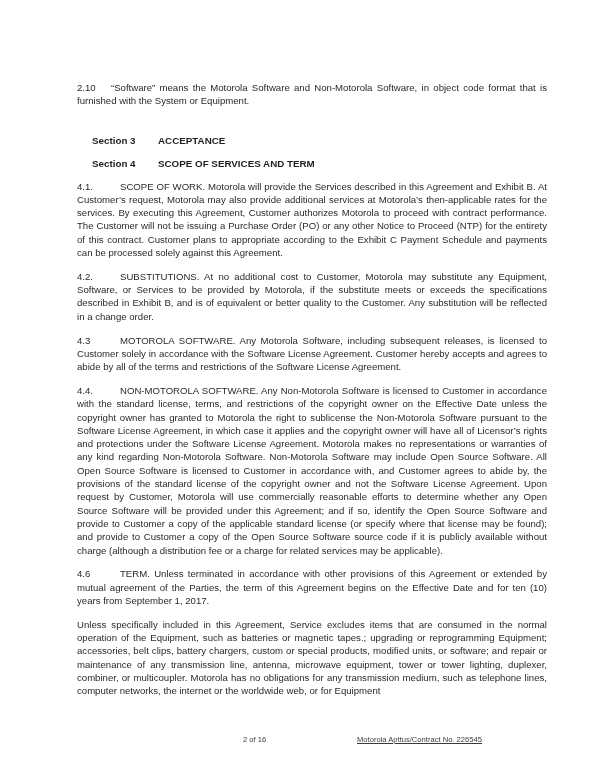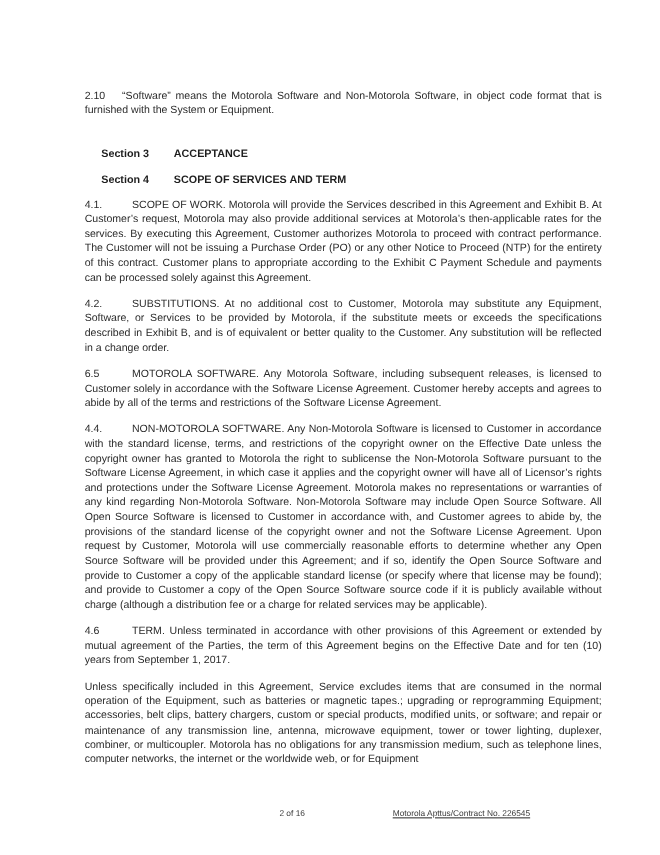--- a/index.html
+++ b/index.html
@@ -31,30 +31,30 @@
     <span class="sec-num">Section 4</span><span>SCOPE OF SERVICES AND TERM</span>
   </div>
 
   <p class="para">
     <span class="num wide">4.1.</span><span>SCOPE OF WORK.  Motorola will provide the Services described in this Agreement and Exhibit B.  At Customer’s request, Motorola may also provide additional services at Motorola’s then-applicable rates for the services.  By executing this Agreement, Customer authorizes Motorola to proceed with contract performance. The Customer will not be issuing a Purchase Order (PO) or any other Notice to Proceed (NTP) for the entirety of this contract. Customer plans to appropriate according to the Exhibit C Payment Schedule and payments can be processed solely against this Agreement.</span>
   </p>
   <p class="para">
     <span class="num wide">4.2.</span><span>SUBSTITUTIONS.  At no additional cost to Customer, Motorola may substitute any Equipment, Software, or Services to be provided by Motorola, if the substitute meets or exceeds the specifications described in Exhibit B, and is of equivalent or better quality to the Customer.  Any substitution will be reflected in a change order.</span>
   </p>
   <p class="para">
-    <span class="num wide">6.5</span><span>MOTOROLA SOFTWARE.  Any Motorola Software, including subsequent releases, is licensed to Customer solely in accordance with the Software License Agreement.  Customer hereby accepts and agrees to abide by all of the terms and restrictions of the Software License Agreement.</span>
+    <span class="num wide">4.3</span><span>MOTOROLA SOFTWARE.  Any Motorola Software, including subsequent releases, is licensed to Customer solely in accordance with the Software License Agreement.  Customer hereby accepts and agrees to abide by all of the terms and restrictions of the Software License Agreement.</span>
   </p>
   <p class="para">
     <span class="num wide">4.4.</span><span>NON-MOTOROLA SOFTWARE.  Any Non-Motorola Software is licensed to Customer in accordance with the standard license, terms, and restrictions of the copyright owner on the Effective Date unless the copyright owner has granted to Motorola the right to sublicense the Non-Motorola Software pursuant to the Software License Agreement, in which case it applies and the copyright owner will have all of Licensor’s rights and protections under the Software License Agreement.  Motorola makes no representations or warranties of any kind regarding Non-Motorola Software.  Non-Motorola Software may include Open Source Software.  All Open Source Software is licensed to Customer in accordance with, and Customer agrees to abide by, the provisions of the standard license of the copyright owner and not the Software License Agreement.  Upon request by Customer, Motorola will use commercially reasonable efforts to determine whether any Open Source Software will be provided under this Agreement; and if so, identify the Open Source Software and provide to Customer a copy of the applicable standard license (or specify where that license may be found); and provide to Customer a copy of the Open Source Software source code if it is publicly available without charge (although a distribution fee or a charge for related services may be applicable).</span>
   </p>
   <p class="para">
     <span class="num wide">4.6</span><span>TERM.  Unless terminated in accordance with other provisions of this Agreement or extended by mutual agreement of the Parties, the term of this Agreement begins on the Effective Date and for ten (10) years from September 1, 2017.</span>
   </p>
 
   <p class="para">Unless specifically included in this Agreement, Service excludes items that are consumed in the normal operation of the Equipment, such as batteries or magnetic tapes.; upgrading or reprogramming Equipment; accessories, belt clips, battery chargers, custom or special products, modified units, or software; and repair or maintenance of any transmission line, antenna, microwave equipment, tower or tower lighting, duplexer, combiner, or multicoupler.  Motorola has no obligations for any transmission medium, such as telephone lines, computer networks, the internet or the worldwide web, or for Equipment</p>
 
 </div>
 
 <div class="footer">
   <span style="left:4px;margin-top:48px;">Advanced Services Plus Upgrade  v.6-2-2017</span>
-  <span style="left:177px;">2 of 16</span>
+  <span style="left:166px;">2 of 16</span>
   <span style="left:280px;text-decoration:underline;">Motorola Apttus/Contract No. 226545</span>
 </div>
 
 </body></html>

